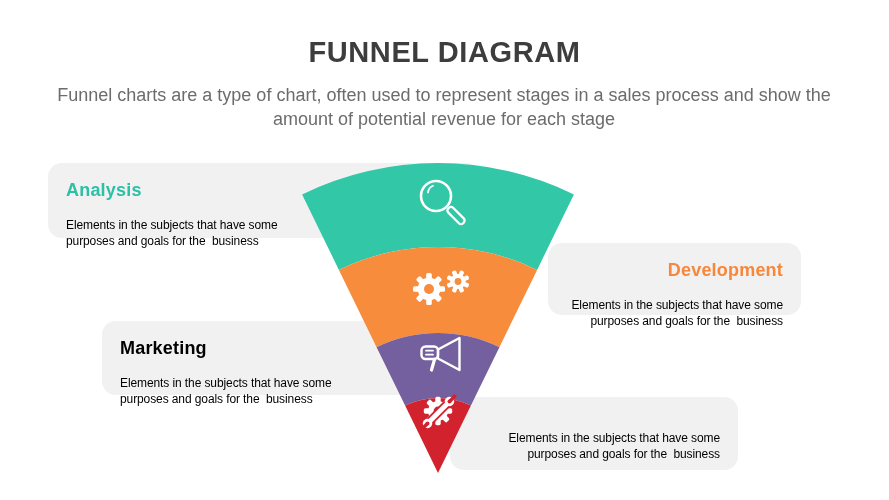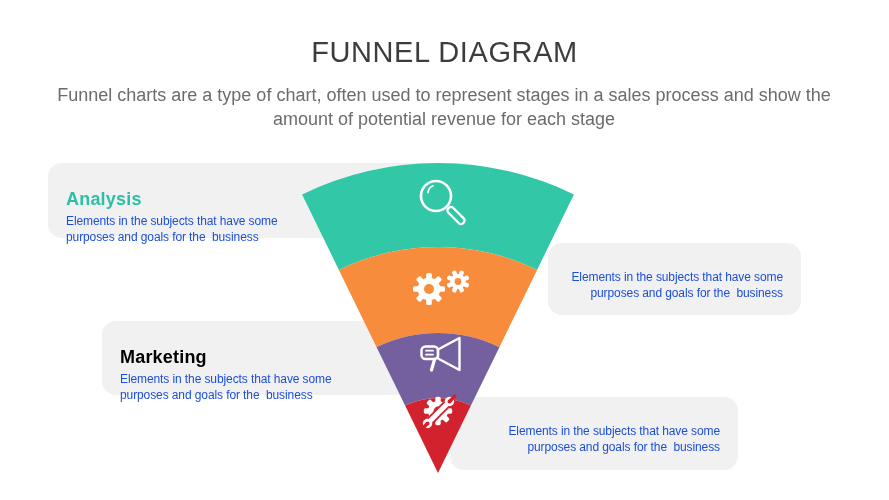--- a/index.html
+++ b/index.html
@@ -2,40 +2,40 @@
 <html><head>
 <meta charset="utf-8">
 <style>
   html,body { margin:0; padding:0; background:#ffffff; }
   .canvas {
     position:relative; width:889px; height:500px; overflow:hidden;
     background:#ffffff; font-family:"Liberation Sans", sans-serif;
   }
   .page-title {
     position:absolute; top:36px; left:0; right:0; margin:0;
-    text-align:center; font-size:29px; font-weight:400;
+    text-align:center; font-size:29px; font-weight:700;
     letter-spacing:0.6px; color:#3D3D3D;
   }
   .page-subtitle {
     position:absolute; top:84px; left:44px; width:800px; margin:0;
     text-align:center; font-size:18px; line-height:1.33; color:#6C6C6C;
   }
   .card {
     position:absolute; background:#F1F1F2; border-radius:14px;
-    box-sizing:border-box; padding:26px 18px;
+    box-sizing:border-box; padding:17px 18px;
   }
   .card-analysis    { left:48px;  top:163px; width:432px; height:75px; }
   .card-development { left:548px; top:243px; width:253px; height:72px; text-align:right; }
   .card-marketing   { left:102px; top:321px; width:378px; height:74px; }
   .card-maintenance { left:450px; top:397px; width:288px; height:73px; text-align:right; }
   .card-title {
     font-size:18px; font-weight:700; letter-spacing:0.2px; margin:0 0 3px 0;
   }
   .card-desc {
-    font-size:12px; line-height:1.34; color:#1d4ed8; letter-spacing:-0.1px;
+    font-size:12px; line-height:1.34; color:#000000; letter-spacing:-0.1px;margin-top:16px;
   }
   .desc-line { display:block; white-space:pre-wrap; }
   .funnel-svg { position:absolute; left:0; top:0; width:889px; height:500px; }
 </style>
 </head>
 <body>
 
 <div class="canvas">
 
   <h1 class="page-title">FUNNEL DIAGRAM</h1>
@@ -43,20 +43,21 @@
 
   <div class="card card-analysis">
     <div class="card-title" style="color: rgb(46, 192, 165);">Analysis</div>
     <div class="card-desc">
       <span class="desc-line">Elements in the subjects that have some</span>
       <span class="desc-line">purposes and goals for the  business</span>
     </div>
   </div>
 
   <div class="card card-development">
+    <div class="card-title" style="color: rgb(246, 135, 59);">Development</div>
     <div class="card-desc">
       <span class="desc-line">Elements in the subjects that have some</span>
       <span class="desc-line">purposes and goals for the  business</span>
     </div>
   </div>
 
   <div class="card card-marketing">
     <div class="card-title" style="color: #000000;">Marketing</div>
     <div class="card-desc">
       <span class="desc-line">Elements in the subjects that have some</span>

